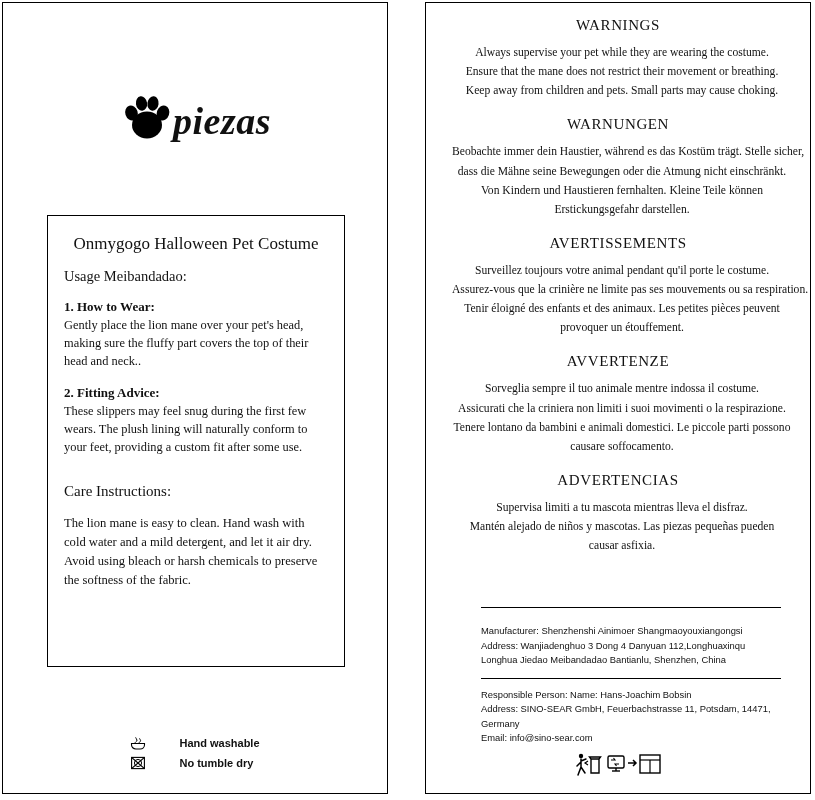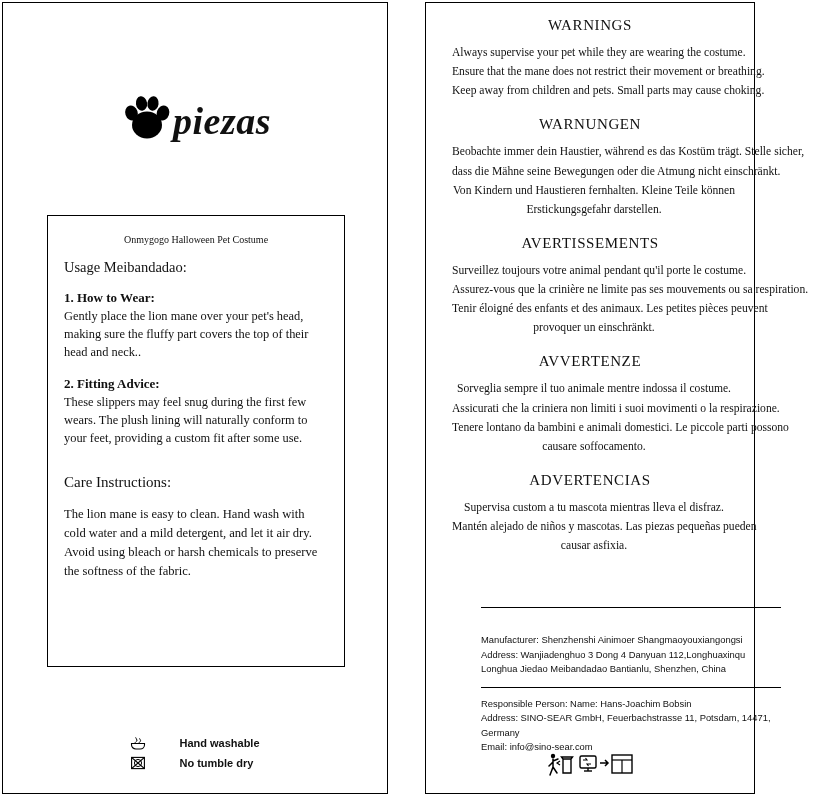--- a/index.html
+++ b/index.html
@@ -62,21 +62,21 @@
     left: 44px;
     top: 212px;
     width: 298px;
     height: 452px;
     border: 1px solid #000;
     box-sizing: border-box;
     padding: 18px 16px 10px 16px;
   }
   .instr-title {
     text-align: center;
-    font-size: 10px;
+    font-size: 17px;
     margin-bottom: 14px;
   }
   .instr-sub {
     font-size: 14.5px;
     margin-bottom: 14px;
   }
   .sec-head {
     font-size: 13px;
     font-weight: bold;
     margin: 0 0 2px 0;
@@ -122,21 +122,21 @@
     height: 16px;
     margin-right: 5px;
     display: inline-block;
   }
 
   
   .right-panel {
     position: absolute;
     left: 425px;
     top: 2px;
-    width: 330px;
+    width: 386px;
     height: 792px;
     border: 1px solid #000;
     box-sizing: border-box;
     background: #fff;
     padding: 14px 18px 0 18px;
   }
   .warn-block {
     text-align: center;
     margin-bottom: 16px;
   }
@@ -153,21 +153,21 @@
   .warn-body div {
     white-space: nowrap;
   }
 
   .manufacturer {
     position: absolute;
     left: 55px;
     top: 604px;
     width: 300px;
     border-top: 1px solid #000;
-    padding-top: 25px;
+    padding-top: 16px;
     font-family: "Liberation Sans", sans-serif;
     font-size: 9.4px;
     line-height: 1.55;
   }
   .manufacturer .group {
     margin-bottom: 10px;
   }
   .manufacturer .group.last {
     margin-bottom: 0;
   }
@@ -265,38 +265,38 @@
         <div>Erstickungsgefahr darstellen.</div>
       </div>
     </div>
 
     <div class="warn-block">
       <div class="warn-head">AVERTISSEMENTS</div>
       <div class="warn-body">
         <div>Surveillez toujours votre animal pendant qu'il porte le costume.</div>
         <div>Assurez-vous que la crinière ne limite pas ses mouvements ou sa respiration.</div>
         <div>Tenir éloigné des enfants et des animaux. Les petites pièces peuvent</div>
-        <div>provoquer un einschränkt.</div>
+        <div>provoquer un étouffement.</div>
       </div>
     </div>
 
     <div class="warn-block">
       <div class="warn-head">AVVERTENZE</div>
       <div class="warn-body">
         <div>Sorveglia sempre il tuo animale mentre indossa il costume.</div>
         <div>Assicurati che la criniera non limiti i suoi movimenti o la respirazione.</div>
         <div>Tenere lontano da bambini e animali domestici. Le piccole parti possono</div>
         <div>causare soffocamento.</div>
       </div>
     </div>
 
     <div class="warn-block">
       <div class="warn-head">ADVERTENCIAS</div>
       <div class="warn-body">
-        <div>Supervisa custom a tu mascota mientras lleva el disfraz.</div>
+        <div>Supervisa limiti a tu mascota mientras lleva el disfraz.</div>
         <div>Mantén alejado de niños y mascotas. Las piezas pequeñas pueden</div>
         <div>causar asfixia.</div>
       </div>
     </div>
 
     <div class="manufacturer">
       <div class="group">
         <div>Manufacturer: Shenzhenshi Ainimoer Shangmaoyouxiangongsi</div>
         <div>Address: Wanjiadenghuo 3 Dong 4 Danyuan 112,Longhuaxinqu</div>
         <div>Longhua Jiedao Meibandadao Bantianlu, Shenzhen, China</div>

